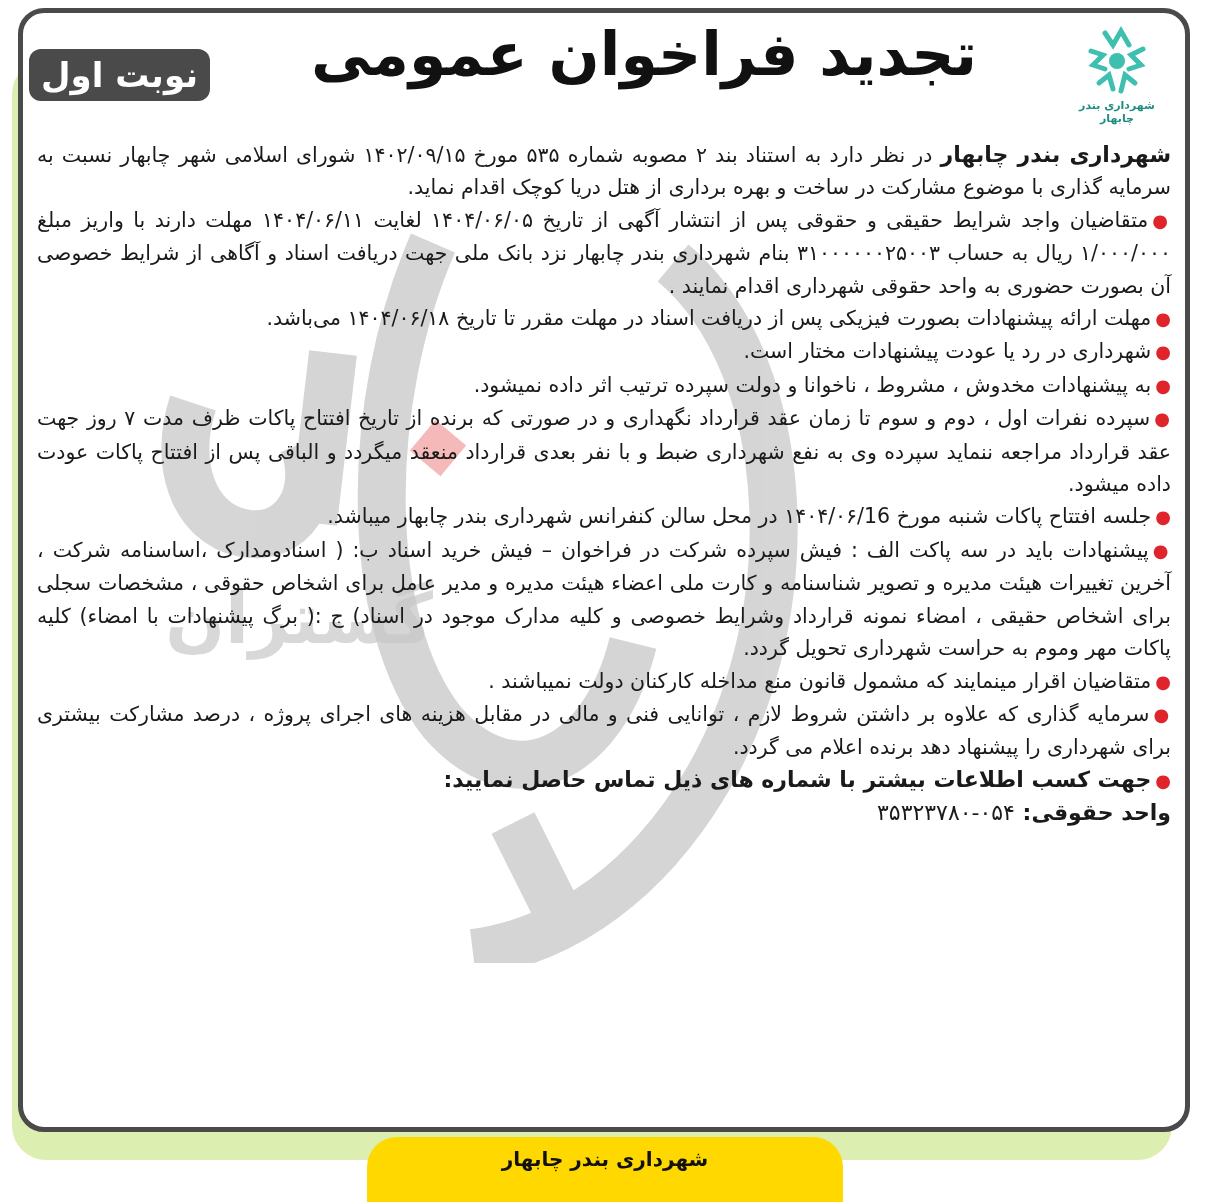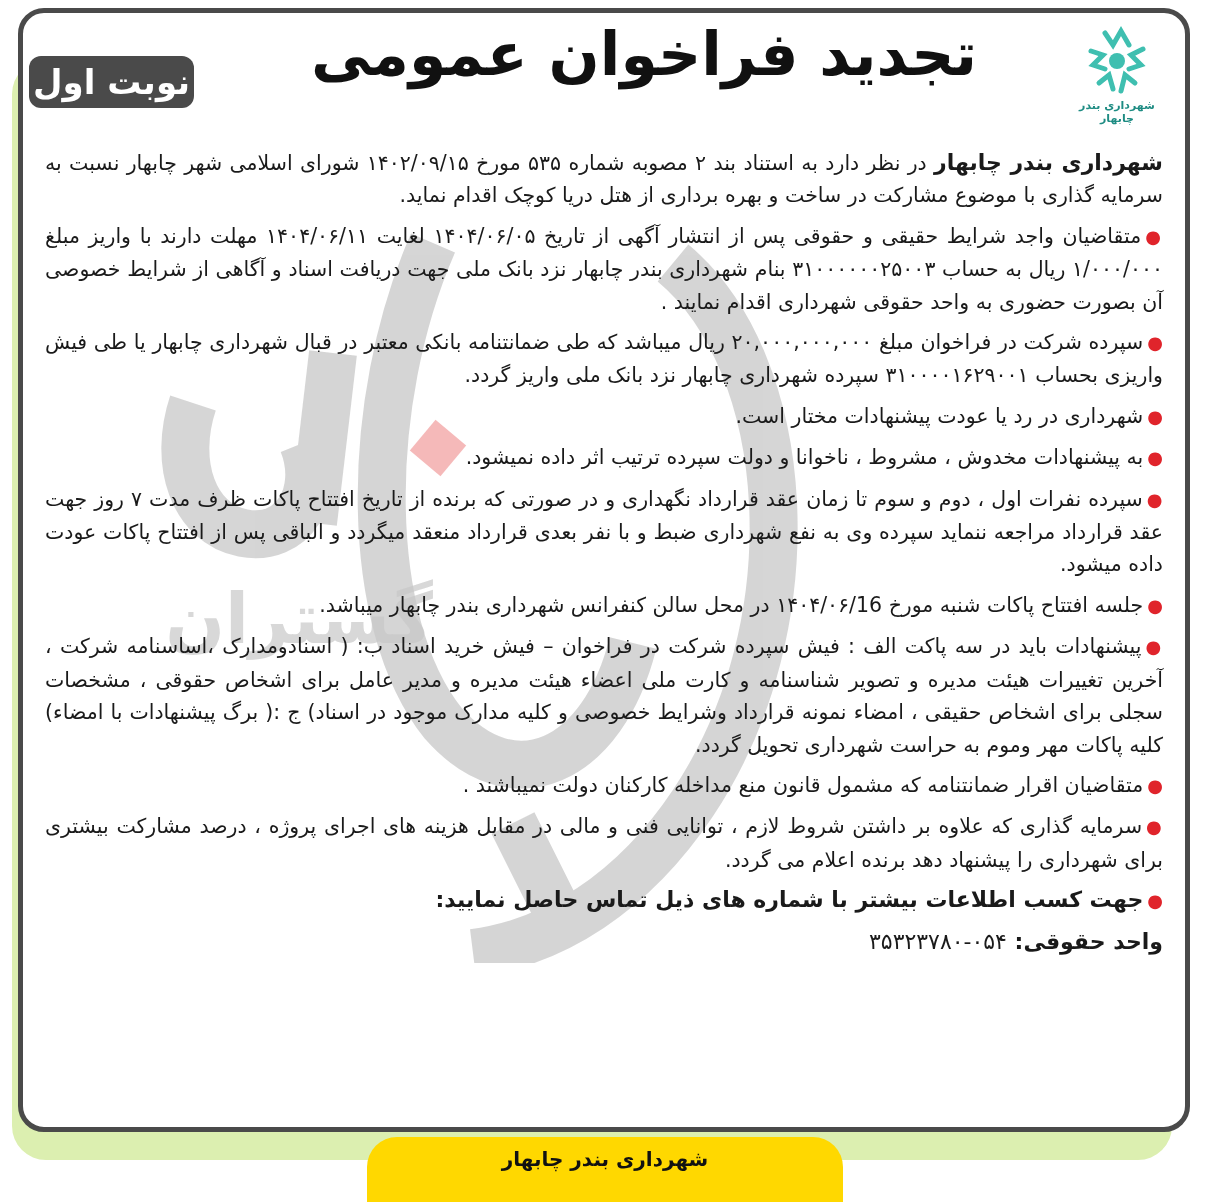--- a/index.html
+++ b/index.html
@@ -25,29 +25,29 @@
     .logo svg { display: block; margin: 0 auto; }
     .logo-caption {
       font-size: 11px; font-weight: bold; color: #1e8c83; direction: rtl; margin-top: 2px;
     }
     .title {
       position: absolute; left: 230px; right: 150px; top: 6px; text-align: center;
       font-size: 60px; font-weight: 900; color: #111; direction: rtl; letter-spacing: -1px;
       font-family: "DejaVu Sans", sans-serif;
     }
     .badge {
-      position: absolute; left: 6px; top: 43px; background: #4a4a4a; color: #fff;
-      border-radius: 12px; padding: 6px 4px; font-size: 34px; font-weight: 900; direction: rtl;
+      position: absolute; left: 6px; top: 36px; background: #4a4a4a; color: #fff;
+      border-radius: 12px; padding: 6px 12px; font-size: 34px; font-weight: 900; direction: rtl;
     }
     .body-text {
       position: absolute; left: 14px; right: 14px; top: 126px;
       direction: rtl; text-align: justify; color: #1a1a1a;
       font-family: "DejaVu Sans", sans-serif; font-size: 20.5px; line-height: 32.4px;
     }
-    .body-text p { margin: 8px; }
+    .body-text p { margin: 0; }
     .bullet { color: #e0242b; font-size: 18px; margin-left: 4px; }
     .intro-lead { font-weight: bold; font-size: 22px; }
     .contact { font-weight: bold; font-size: 22px; }
     .footer-tab {
       position: absolute; left: 367px; top: 1137px; width: 476px; height: 65px;
       background: #ffd800; border-radius: 30px 30px 0 0; text-align: center;
     }
     .footer-tab span {
       display: inline-block; margin-top: 10px; font-size: 20px; font-weight: 900; direction: rtl; color: #111;
     }
@@ -86,27 +86,27 @@
   </div>
 
   <div class="title">تجدید فراخوان عمومی</div>
   <div class="badge">نوبت اول</div>
 
   <div class="body-text">
     <p>
       <span class="intro-lead">شهرداری بندر چابهار</span><span> در نظر دارد به استناد بند ۲ مصوبه شماره ۵۳۵ مورخ ۱۴۰۲/۰۹/۱۵ شورای اسلامی شهر چابهار نسبت به سرمایه گذاری با موضوع  مشارکت در ساخت و بهره برداری از هتل دریا کوچک اقدام نماید.</span>
     </p>
     <p><span class="bullet">●</span><span>متقاضیان واجد شرایط حقیقی و حقوقی پس از انتشار آگهی از تاریخ ۱۴۰۴/۰۶/۰۵ لغایت ۱۴۰۴/۰۶/۱۱ مهلت دارند با واریز مبلغ ۱/۰۰۰/۰۰۰ ریال به حساب ۳۱۰۰۰۰۰۰۲۵۰۰۳ بنام شهرداری بندر چابهار نزد بانک ملی جهت دریافت اسناد و آگاهی از شرایط خصوصی آن بصورت حضوری به واحد حقوقی شهرداری اقدام نمایند .</span></p>
-    <p><span class="bullet">●</span><span>سپرده شرکت در فراخوان مبلغ ۲۰,۰۰۰,۰۰۰,۰۰۰  ریال میباشد که طی ضمانتنامه بانکی معتبر در قبال شهرداری چابهار یا طی فیش واریزی بحساب ۳۱۰۰۰۰۱۶۲۹۰۰۱ سپرده شهرداری چابهار نزد بانک ملی واریز گردد.</span></p>
+    <p><span class="bullet">●</span><span>مهلت ارائه پیشنهادات بصورت فیزیکی پس از دریافت اسناد در مهلت مقرر تا تاریخ  ۱۴۰۴/۰۶/۱۸ می‌باشد.</span></p>
     <p><span class="bullet">●</span><span>شهرداری در رد یا عودت پیشنهادات مختار است.</span></p>
     <p><span class="bullet">●</span><span>به پیشنهادات مخدوش ، مشروط ، ناخوانا و دولت سپرده ترتیب اثر داده نمیشود.</span></p>
     <p><span class="bullet">●</span><span>سپرده نفرات اول ، دوم و سوم تا زمان عقد قرارداد نگهداری و در صورتی که برنده از تاریخ افتتاح پاکات ظرف مدت ۷ روز جهت عقد قرارداد مراجعه ننماید سپرده وی به نفع شهرداری ضبط و با نفر بعدی قرارداد منعقد میگردد و الباقی پس از افتتاح پاکات عودت داده میشود.</span></p>
     <p><span class="bullet">●</span><span>جلسه افتتاح پاکات شنبه مورخ ۱۴۰۴/۰۶/16 در محل سالن کنفرانس شهرداری بندر چابهار میباشد.</span></p>
     <p><span class="bullet">●</span><span>پیشنهادات باید در سه پاکت الف : فیش سپرده شرکت در فراخوان – فیش خرید اسناد ب: ( اسنادومدارک ،اساسنامه شرکت ، آخرین تغییرات هیئت مدیره و تصویر شناسنامه و کارت ملی اعضاء هیئت مدیره و مدیر عامل برای اشخاص حقوقی ، مشخصات سجلی برای اشخاص حقیقی ، امضاء نمونه قرارداد وشرایط خصوصی و کلیه مدارک موجود در اسناد) ج :( برگ پیشنهادات با امضاء)  کلیه پاکات مهر وموم به حراست شهرداری تحویل گردد.</span></p>
-    <p><span class="bullet">●</span><span>متقاضیان اقرار ضمانتنامه که مشمول قانون منع مداخله کارکنان دولت نمیباشند .</span></p>
+    <p><span class="bullet">●</span><span>متقاضیان اقرار مینمایند که مشمول قانون منع مداخله کارکنان دولت نمیباشند .</span></p>
     <p><span class="bullet">●</span><span>سرمایه گذاری که علاوه بر داشتن شروط لازم ، توانایی فنی و مالی در مقابل هزینه های اجرای پروژه ، درصد مشارکت بیشتری برای شهرداری را پیشنهاد دهد برنده اعلام می گردد.</span></p>
     <p class="contact"><span class="bullet">●</span><span>جهت کسب اطلاعات بیشتر با شماره های ذیل تماس حاصل نمایید:</span></p>
     <p class="contact">
       <span>واحد حقوقی:</span>
       <span style="font-weight:normal;">۰۵۴-۳۵۳۲۳۷۸۰</span>
     </p>
   </div>
 </div>
 
 <div class="footer-tab">

